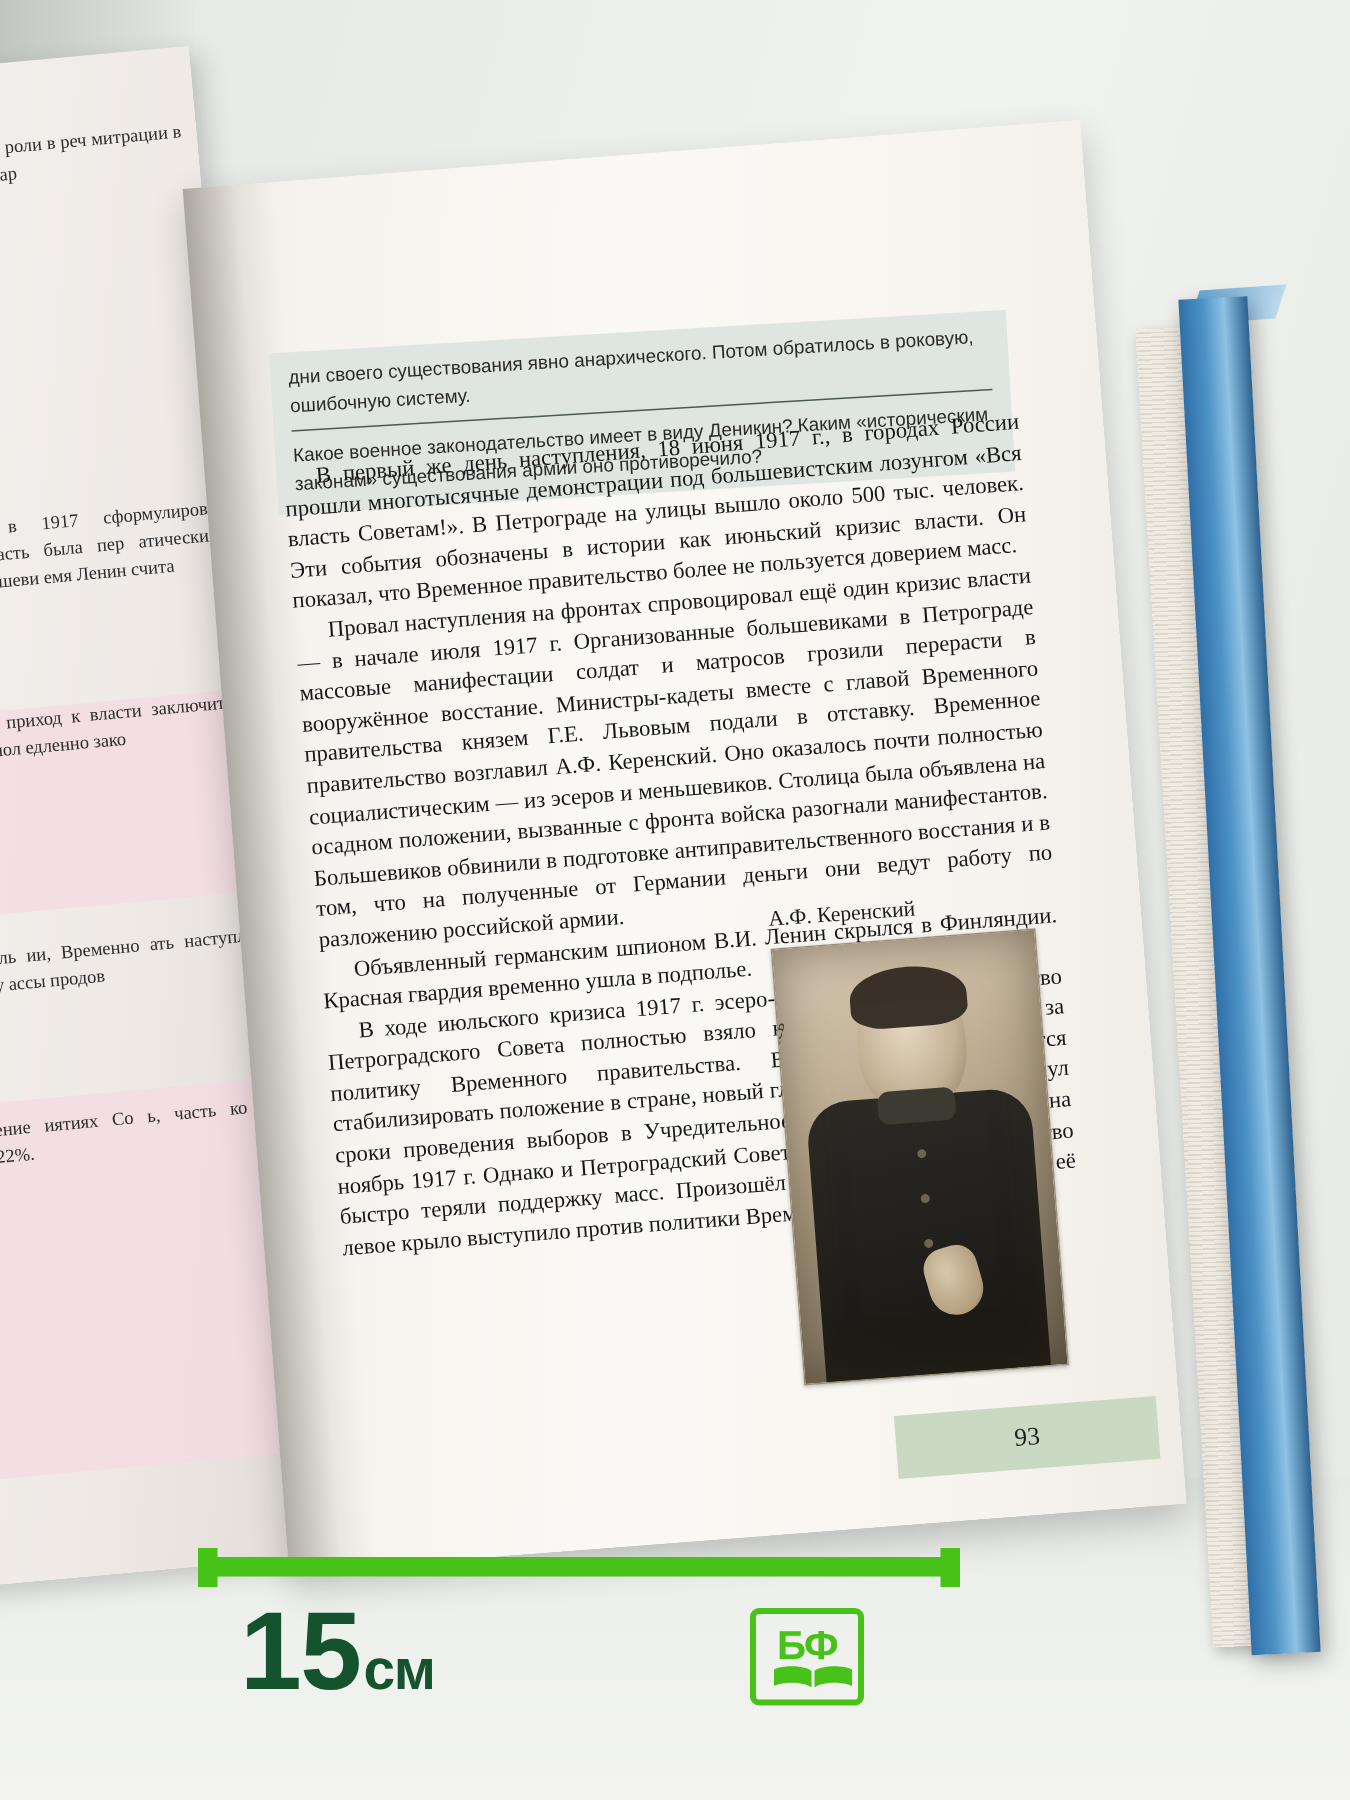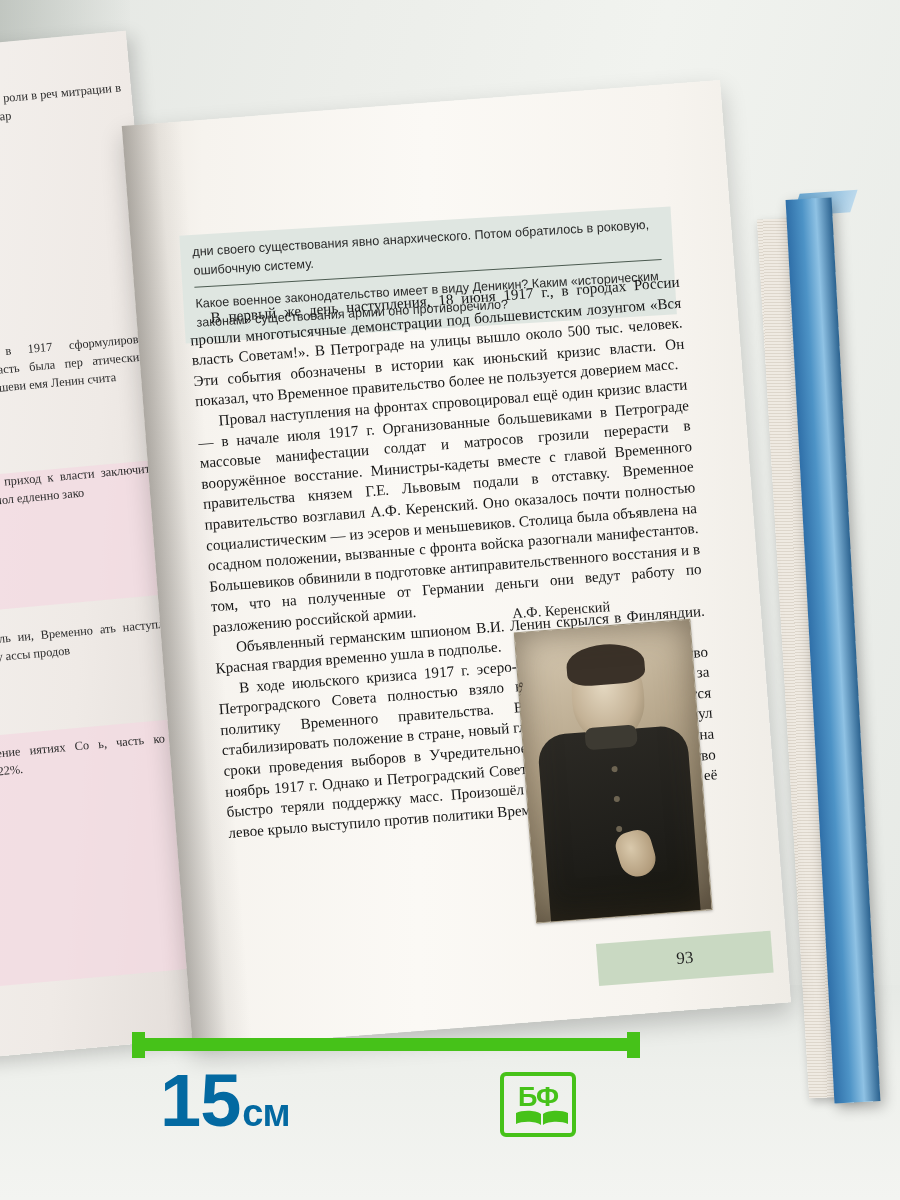--- a/index.html
+++ b/index.html
@@ -292,21 +292,21 @@
     width: 13px; height: 26px;
     background: #46c219;
   }
   .ruler .cap-l { left: 0; }
   .ruler .cap-r { right: 0; }
 
   .measure {
     position: absolute;
     left: 160px;
     top: 1068px;
-    color: #0369a1;
+    color: #14532d;
     font-family: "Liberation Sans", sans-serif;
     font-weight: bold;
     letter-spacing: -1px;
   }
   .measure .num { font-size: 74px; line-height: .9; }
   .measure .unit { font-size: 38px; line-height: .9; margin-left: 2px; }
 
   .brand {
     position: absolute;
     left: 452px;

